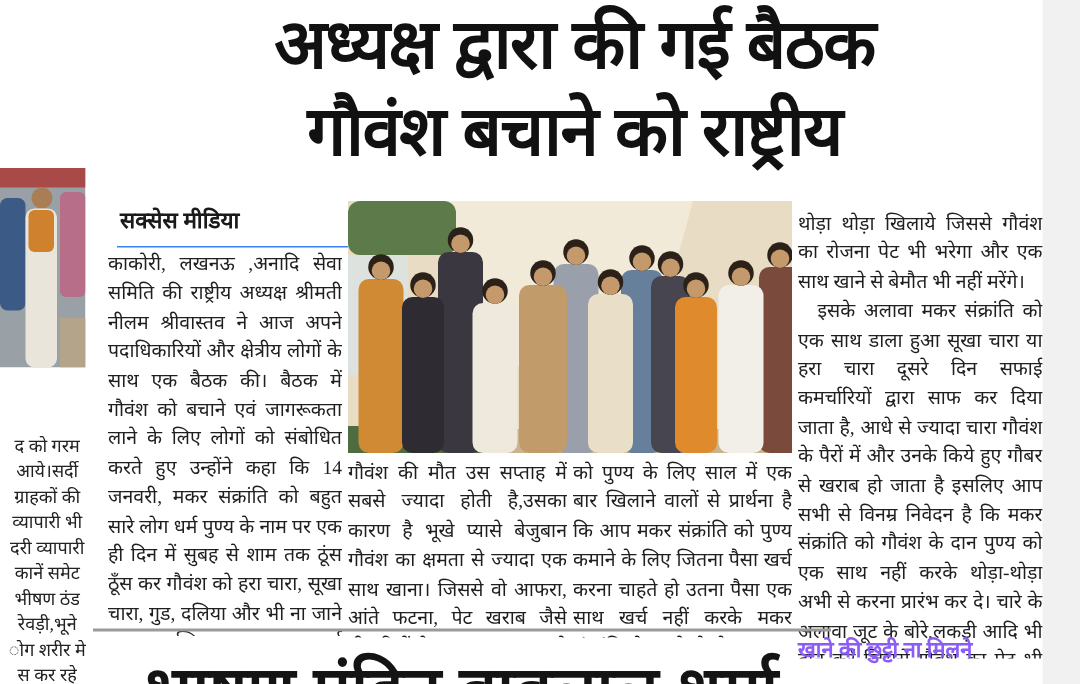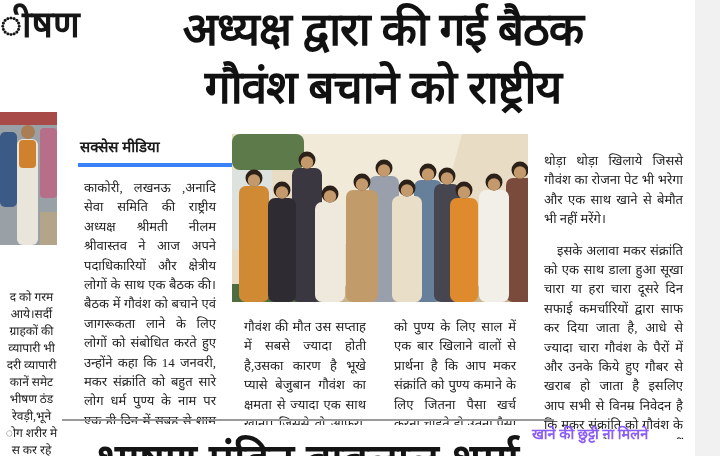--- a/index.html
+++ b/index.html
@@ -20,46 +20,45 @@
   .left-body{left:0;top:249px;width:63px;text-align:center;
     font-size:12px;line-height:17px;color:#222;margin-top:40px;}
   .lline{white-space:nowrap;overflow:hidden;direction:rtl;}
   
   .headline{left:70px;top:0px;width:626px;text-align:center;
     font-family:"Liberation Sans", sans-serif;font-weight:700;
     font-size:46px;line-height:58px;color:#111;letter-spacing:-1px;}
   
   .byline{left:78px;top:134px;width:152px;
     font-weight:700;font-size:15px;color:#1a1a1a;
-    border-bottom:4px solid #3b82f6;padding:2px 0 7px 2px;}
+    border-bottom:1px solid #3b82f6;padding:2px 0 7px 2px;}
   
   .col{font-size:13px;line-height:19.4px;text-align:justify;color:#1f1f1f;}
   .col1{left:72px;top:166px;width:156px;height:258px;overflow:hidden;}
   .col2{left:232px;top:305px;width:146px;height:120px;overflow:hidden;}
   .col3{left:382px;top:305px;width:146px;height:120px;overflow:hidden;}
   .col4{left:532px;top:139px;width:163px;height:300px;overflow:hidden;}
-  .col p{margin:12px;}
+  .col p{margin:0;}
   .col p.indent{text-indent:13px;}
   
   .group-photo{left:232px;top:134px;width:296px;height:168px;}
   
   .rule{left:62px;top:419px;width:492px;height:2px;background:#9a9a9a;}
   .bottom-head{left:48px;top:428px;width:520px;white-space:nowrap;
     font-family:"Liberation Sans", sans-serif;font-weight:700;
     font-size:44px;color:#141414;letter-spacing:0px;text-align:center;}
   .bottom-note{left:532px;top:424px;width:165px;
     font-weight:700;font-size:14.5px;line-height:20px;color:#8b5cf6;}
 </style>
 </head>
 <body>
 
 <div class="abs edge-strip"></div>
 
 <div class="abs left-head">
-  <div>ीषण</div>
 </div>
 
 <svg class="abs left-photo" viewBox="0 0 57 133">
   <rect x="0" y="0" width="57" height="133" fill="#99a1a6"></rect>
   <rect x="0" y="0" width="57" height="13" fill="#a84a48"></rect>
   <rect x="40" y="16" width="17" height="70" rx="4" fill="#b76e88"></rect>
   <rect x="0" y="20" width="17" height="75" rx="5" fill="#3b5a85"></rect>
   <circle cx="28" cy="20" r="7" fill="#a97e55"></circle>
   <rect x="17" y="27" width="21" height="106" rx="6" fill="#e9e5db"></rect>
   <rect x="19" y="28" width="17" height="28" rx="4" fill="#d0812e"></rect>

